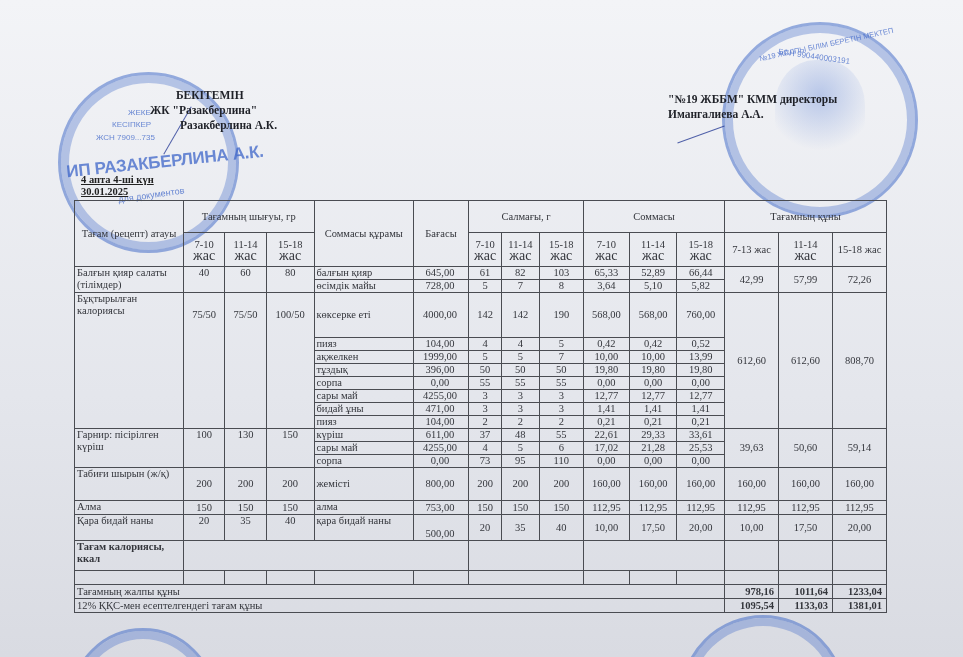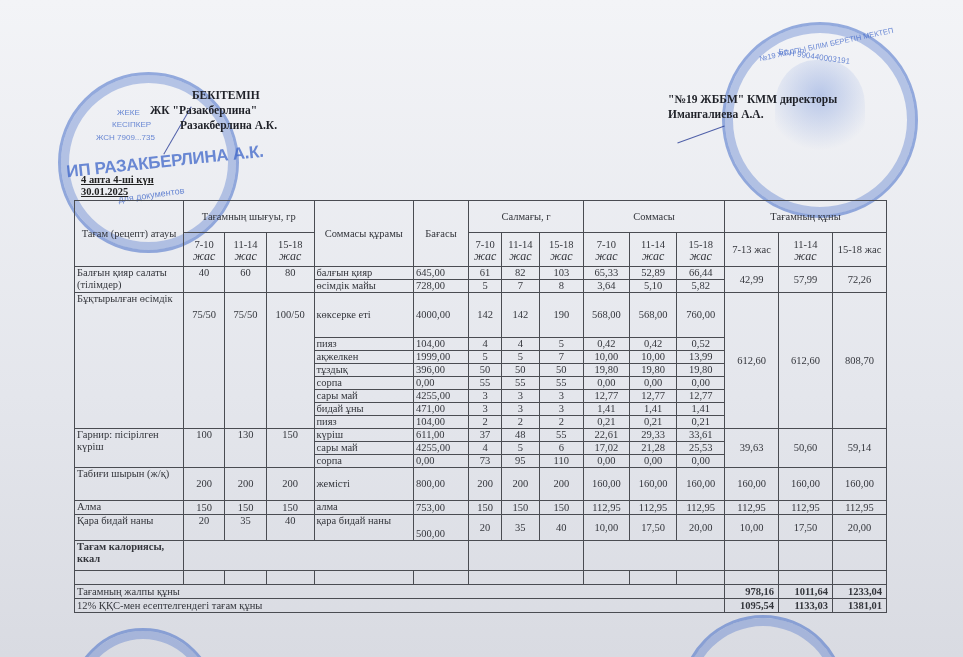--- a/index.html
+++ b/index.html
@@ -20,25 +20,25 @@
     position: absolute; left: 74px; top: 200px; width: 813px;
     border-collapse: collapse; table-layout: fixed;
     font-size: 10.5px; line-height: 12px; color: #34363c;
   }
   table.menu td, table.menu th {
     border: 1px solid #4a4c52; padding: 0 2px; font-weight: normal;
     overflow: hidden; white-space: nowrap;
   }
   table.menu th { text-align: center; vertical-align: middle; }
   table.menu td.num { text-align: center; }
-  table.menu td.price { text-align: left; padding-right: 4px; }
+  table.menu td.price { text-align: center; padding-right: 4px; }
   table.menu td.left { text-align: left; white-space: normal; vertical-align: top; }
   table.menu td.mid { vertical-align: middle; }
   table.menu td.top { vertical-align: top; }
-  .sub { font-size: 12px; line-height: 10px; font-style: italic; }
+  .sub { font-size: 14px; line-height: 10px; }
   .bold { font-weight: bold !important; }
   .italic-row td { }
   .totals td.tot { font-weight: bold; text-align: right; padding-right: 4px; }
   .stamp {
     position: absolute; border-radius: 50%;
     border: 3px solid rgba(70,110,200,0.55);
     box-shadow: inset 0 0 0 6px rgba(255,255,255,0), inset 0 0 0 8px rgba(70,110,200,0.35);
     pointer-events: none;
   }
   .stamp-left { left: 58px; top: 72px; width: 175px; height: 175px; }
@@ -63,31 +63,31 @@
 </style>
 </head>
 <body>
 
 <div class="stamp stamp-left"></div>
 <div class="stamp stamp-right"></div>
 <div class="emblem"></div>
 <div class="stamp stamp-bottom-left"></div>
 <div class="stamp stamp-bottom-right"></div>
 <div class="stamp-text stamp-ip">ИП РАЗАКБЕРЛИНА А.К.</div>
-<div class="stamp-text stamp-small" style="left:117px;top:108px;">ЖЕКЕ</div>
+<div class="stamp-text stamp-small" style="left:128px;top:108px;">ЖЕКЕ</div>
 <div class="stamp-text stamp-small" style="left:112px;top:120px;">КЕСІПКЕР</div>
 <div class="stamp-text stamp-small" style="left:96px;top:133px;">ЖСН 7909...735</div>
 <div class="stamp-text stamp-small" style="left:118px;top:190px;transform:rotate(-8deg);font-size:9px;">для документов</div>
 <div class="stamp-text stamp-small" style="left:758px;top:40px;transform:rotate(-12deg);font-size:7.5px;">№19 ЖАЛПЫ БІЛІМ БЕРЕТІН МЕКТЕП</div>
 <div class="stamp-text stamp-small" style="left:778px;top:52px;transform:rotate(8deg);font-size:8px;">БСН 990440003191</div>
 <div class="sign" style="left:150px;top:130px;width:55px;transform:rotate(-60deg);"></div>
 <div class="sign" style="left:676px;top:134px;width:50px;transform:rotate(-20deg);"></div>
 
 <div class="header-left">
-  <div style="margin-left:42px;">БЕКІТЕМІН</div>
+  <div style="margin-left:26px;">БЕКІТЕМІН</div>
   <div>ЖК "Разакберлина"</div>
   <div>Разакберлина А.К.</div>
 </div>
 
 <div class="header-right">
   <div>"№19 ЖББМ" КММ директоры</div>
   <div>Имангалиева А.А.</div>
 </div>
 
 <div class="week">
@@ -190,21 +190,21 @@
     <td class="price">728,00</td>
     <td class="num">5</td>
     <td class="num">7</td>
     <td class="num">8</td>
     <td class="num">3,64</td>
     <td class="num">5,10</td>
     <td class="num">5,82</td>
   </tr>
 
   <tr style="height:45px">
-    <td rowspan="8" class="left">Бұқтырылған өсімдік</td>
+    <td rowspan="8" class="left">Бұқтырылған калориясы</td>
     <td rowspan="8" class="num top" style="padding-top:16px">75/50</td>
     <td rowspan="8" class="num top" style="padding-top:16px">75/50</td>
     <td rowspan="8" class="num top" style="padding-top:16px">100/50</td>
     <td class="left mid" style="vertical-align:middle">көксерке еті</td>
     <td class="price">4000,00</td>
     <td class="num">142</td>
     <td class="num">142</td>
     <td class="num">190</td>
     <td class="num">568,00</td>
     <td class="num">568,00</td>

